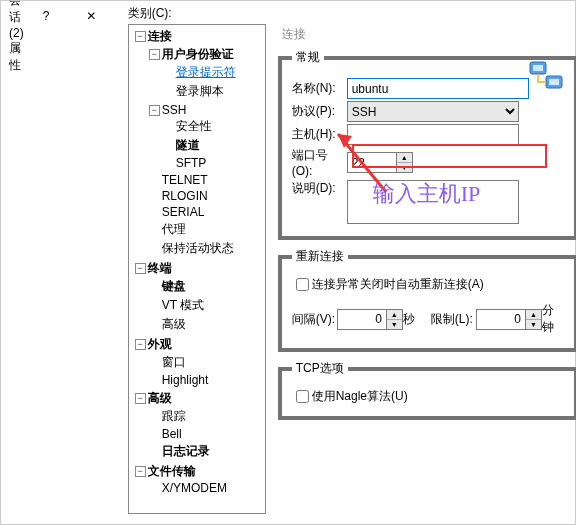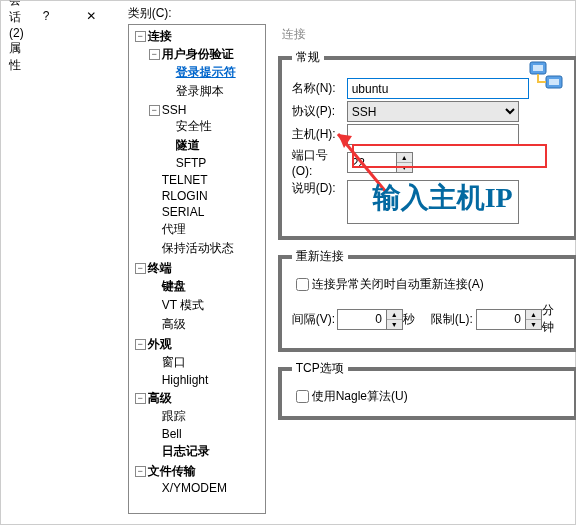--- a/index.html
+++ b/index.html
@@ -13,38 +13,38 @@
 .label-cat { margin-bottom: 2px; }
 .main { flex: 1; display: flex; gap: 12px; overflow: hidden; }
 .tree { width: 138px; border: 1px solid #888; background: #fff; padding: 2px 0 2px 4px; overflow: auto; }
 .tree ul { list-style: none; margin: 0; padding: 0 0 0 14px; }
 .tree > ul { padding-left: 2px; }
 .tree li { position: relative; padding: 1px 0 1px 0; white-space: nowrap; }
 .tree .row { display: flex; align-items: center; gap: 2px; }
 .tree .tw { width: 11px; height: 11px; border: 1px solid #888; display: inline-flex; align-items: center; justify-content: center; font-size: 9px; line-height: 1; background: #fff; color: #444; }
 .tree .sp { width: 11px; display: inline-block; }
 .tree .bold { font-weight: bold; }
-.tree .link { color: #0066cc; text-decoration: underline; font-weight: bold; }
+.tree .link { color: #0066cc; text-decoration: underline; }
 .right { flex: 1; display: flex; flex-direction: column; position: relative; }
 .heading { color: #888; font-size: 12px; padding: 2px 0 6px 4px; }
 fieldset { border: 4px solid #737373; margin: 0 0 8px 0; padding: 10px 10px 10px 10px; }
 fieldset legend { padding: 0 4px; color: #000; }
 .row2 { display: flex; align-items: center; margin: 2px 0; }
 .row2 label { width: 55px; }
 input[type="text"] { border: 1px solid #7a7a7a; height: 21px; padding: 0 4px; }
 select { border: 1px solid #7a7a7a; height: 21px; background: #e8e8e8; }
 .spinner { display: flex; }
 .spinner input { width: 50px; text-align: left; }
 .spinbtns { width: 16px; display: flex; flex-direction: column; border: 1px solid #7a7a7a; border-left: none; }
 .spinbtns div { flex: 1; font-size: 7px; text-align: center; line-height: 9px; background: #e8e8e8; border-bottom: 1px solid #aaa; }
 .spinbtns div:last-child { border-bottom: none; }
 textarea { border: 1px solid #7a7a7a; width: 172px; height: 44px; resize: none; }
 .icon-net { position: absolute; right: 14px; top: 34px; width: 36px; height: 36px; }
 .redbox { border: 2px solid #e33; position: absolute; pointer-events: none; }
-.anno { position: absolute; color: #0369a1; font-size: 28px; font-family: "SimSun"; pointer-events:none;font-weight:bold; }
+.anno { position: absolute; color: #8b5cf6; font-size: 22px; font-family: "SimSun"; pointer-events:none; }
 .arrow { position: absolute; pointer-events:none; }
 .chk { display: flex; align-items: center; gap: 0; }
 </style>
 </head>
 <body>
 
 <div class="dialog">
   <div class="titlebar">
     <span class="title">新建会话 (2) 属性</span>
     <div class="wbtns">

